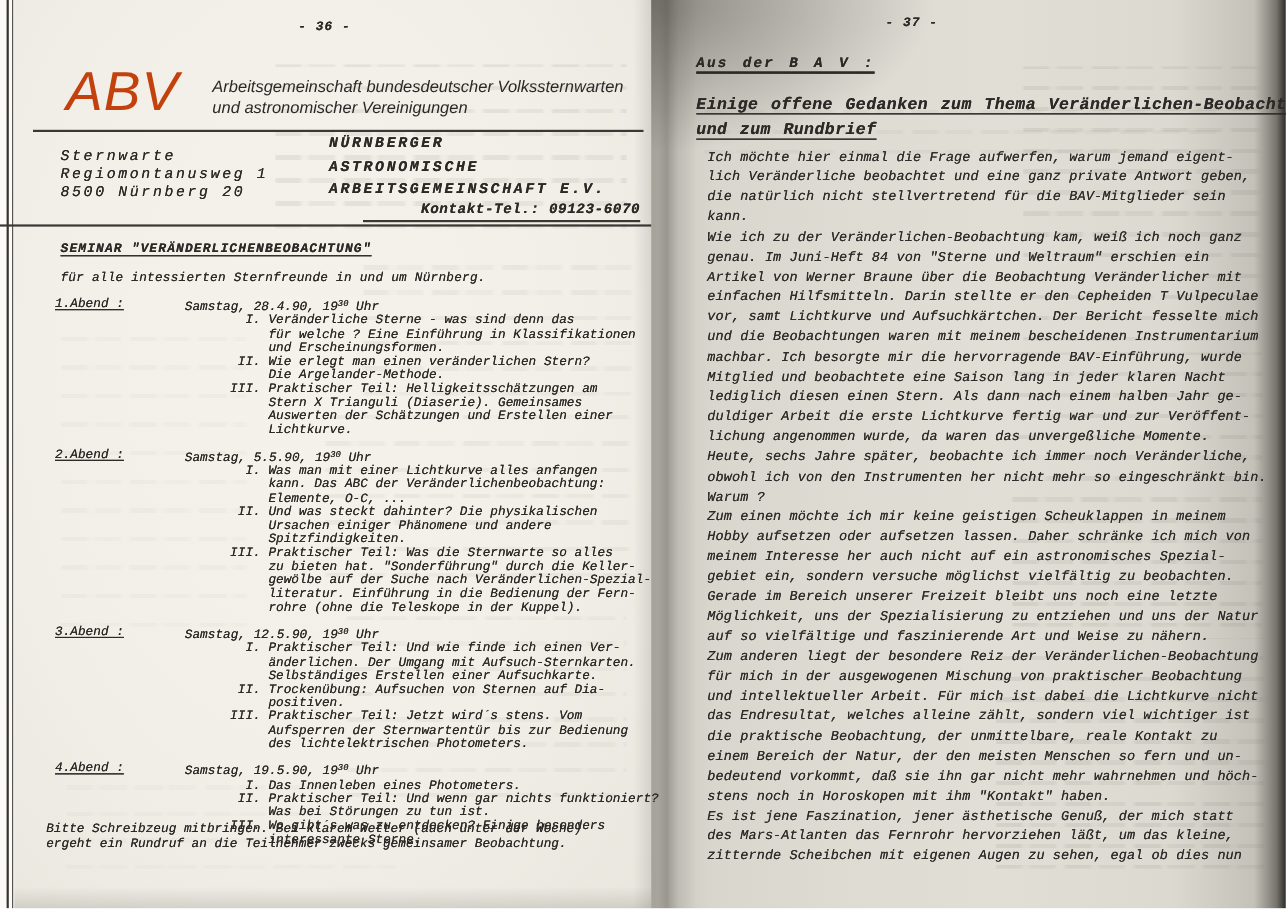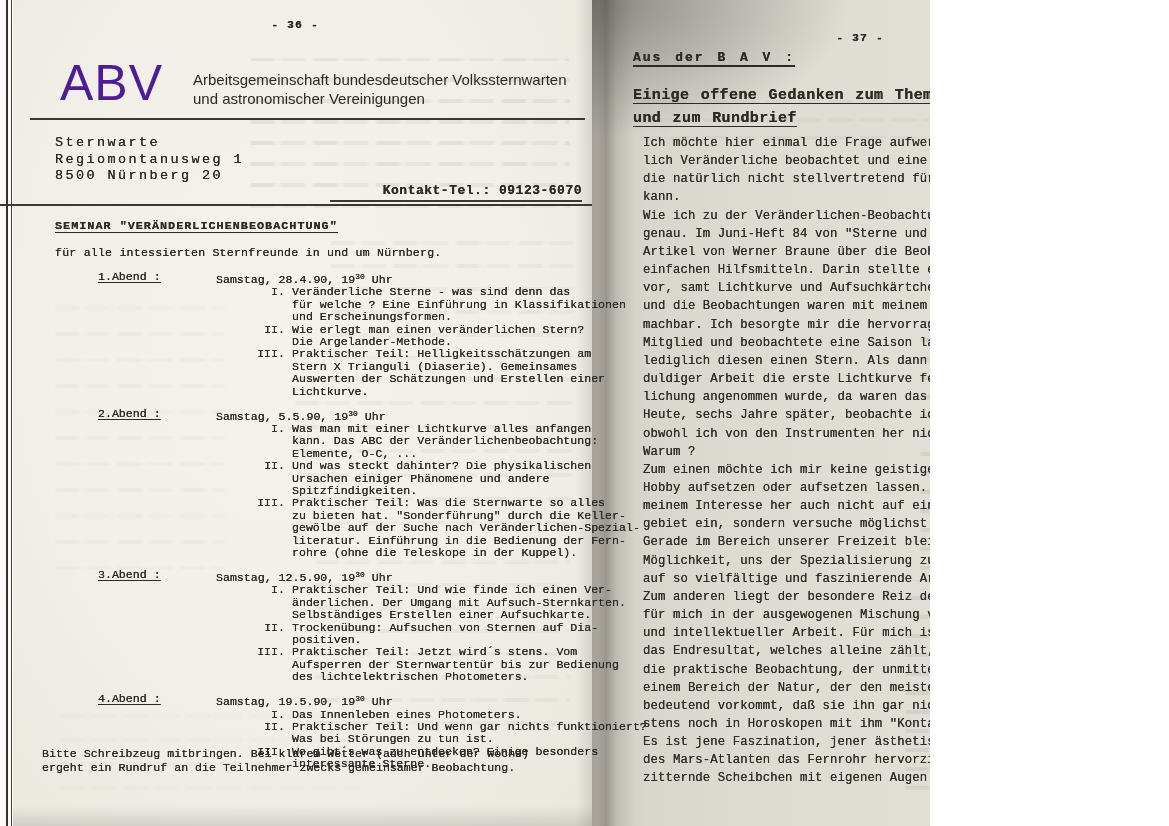--- a/index.html
+++ b/index.html
@@ -1,17 +1,17 @@
 <!DOCTYPE html>
 <html><head>
 <meta charset="utf-8">
 <style>
   html,body{margin:0;padding:0;background:#ffffff;}
-  .scan{position:relative;width:930px;height:826px;background:#fbfaf7;overflow:hidden;
-        font-family:"Liberation Mono","DejaVu Sans Mono",monospace;color:#2b2a27;}
+  .scan{position:relative;width:1169px;height:826px;background:#fbfaf7;overflow:hidden;
+        font-family:"Liberation Mono","DejaVu Sans Mono",monospace;color:#2b2a27;font-style:italic;}
   .abs{position:absolute;}
   .mono{font-family:"Liberation Mono","DejaVu Sans Mono",monospace;text-shadow:0 0 .5px currentColor;}
   .pre{white-space:pre;}
 
   
   .page-left{left:13px;top:0;width:579px;height:826px;
      background:radial-gradient(ellipse at 45% 40%, #f5f2eb 0%, #f2efe8 55%, #e9e6de 100%);}
   .page-right{left:592px;top:0;width:577px;height:826px;
      background:linear-gradient(90deg,#b7b3ab 0%,#cfccc4 3%,#d9d6ce 10%,#dedbd3 30%,#e1ded6 55%,#dcd9d1 82%,#c4c1b9 95%,#77746d 98.5%,#2c2b28 100%);}
   .page-right::before{content:"";position:absolute;left:0;top:0;width:260px;height:140px;
@@ -26,31 +26,31 @@
   
   .smudge{position:absolute;filter:blur(1.5px);opacity:.6;pointer-events:none;
      background:repeating-linear-gradient(90deg, rgba(104,110,94,.20) 0 24px, rgba(104,110,94,.04) 24px 31px, rgba(104,110,94,.16) 31px 55px, transparent 55px 63px);
      -webkit-mask:repeating-linear-gradient(0deg,#000 0 4px,transparent 4px var(--pitch,19px));
      mask:repeating-linear-gradient(0deg,#000 0 4px,transparent 4px var(--pitch,19px));}
   .smudge.faint{opacity:.35;}
 
   
   .pageno{font-size:11.6px;font-weight:bold;letter-spacing:1px;}
   .logo{font-family:"Liberation Sans","DejaVu Sans",sans-serif;font-size:50px;font-weight:500;
-        letter-spacing:1px;color:#4c1d95;line-height:1;}
+        letter-spacing:1px;color:#c2410c;line-height:1;}
   .orgname{font-family:"Liberation Sans","DejaVu Sans",sans-serif;font-size:15px;line-height:19px;color:#2a2927;}
   .rule{background:#3a3835;}
   .addr{font-size:13.5px;line-height:16.5px;letter-spacing:2.4px;font-weight:500;}
   .club{font-size:13.5px;line-height:20.5px;letter-spacing:2.4px;font-weight:bold;}
   .contact{font-size:13px;font-weight:bold;letter-spacing:.5px;}
 
   
   .sem-title{font-size:11.8px;font-weight:bold;letter-spacing:1px;text-decoration:underline;text-underline-offset:3px;}
   .sem-intro{font-size:11.6px;letter-spacing:.2px;}
-  .sessions{left:0;top:271px;width:592px;font-size:11.6px;line-height:12.4px;margin-left:48px;}
+  .sessions{left:0;top:271px;width:592px;font-size:11.6px;line-height:12.4px;}
   .session{margin-bottom:9.5px;}
   .shead{display:flex;padding-left:50px;}
   .slabel{width:118px;text-decoration:underline;text-underline-offset:2px;flex:none;}
   .sdate{white-space:pre;}
   .sup{font-size:8px;vertical-align:4px;}
   .item{display:flex;padding-left:203px;}
   .inum{width:34px;flex:none;text-align:right;white-space:pre;}
   .itxt{margin-left:7px;white-space:pre;}
   .closing{font-size:11.6px;line-height:13.5px;white-space:pre;}
 
@@ -88,20 +88,23 @@
 
   <div class="abs logo" style="left:60px;top:58px">ABV</div>
 
   <div class="abs orgname" style="left:193px;top:70px">
     <div>Arbeitsgemeinschaft bundesdeutscher Volkssternwarten</div>
     <div>und astronomischer Vereinigungen</div>
   </div>
 
   <div class="abs rule" style="left:30px;top:118px;width:555px;height:2px"></div>
 
+  <div class="abs club mono pre" style="left:299px;top:122px">NÜRNBERGER
+ASTRONOMISCHE
+ARBEITSGEMEINSCHAFT E.V.</div>
 
   <div class="abs addr mono pre" style="left:55px;top:135px">Sternwarte
 Regiomontanusweg 1
 8500 Nürnberg 20</div>
 
   <div class="abs contact mono" style="left:330px;top:183px;width:252px;text-align:right;border-bottom:2px solid #3a3835;padding-bottom:2px">Kontakt-Tel.: 09123-6070</div>
 
   <div class="abs rule" style="left:0;top:204px;width:592px;height:2px"></div>
 
   <div class="abs sem-title mono" style="left:55px;top:219px">SEMINAR  "VERÄNDERLICHENBEOBACHTUNG"</div>
@@ -204,21 +207,21 @@
           <span class="inum">III.</span>
           <span class="itxt">Wo gibt´s was zu entdecken? Einige besonders
 interessante Sterne.</span>
         </div>
     </div>
   </div>
 
   <div class="abs closing mono" style="left:42px;top:747px">Bitte Schreibzeug mitbringen. Bei klarem Wetter (auch unter der Woche)
 ergeht ein Rundruf an die Teilnehmer zwecks gemeinsamer Beobachtung.</div>
 
-  <div class="abs pageno mono" style="left:805px;top:31px;width:110px;text-align:center">- 37 -</div>
+  <div class="abs pageno mono" style="left:805px;top:15px;width:110px;">- 37 -</div>
 
   <div class="abs h1 mono" style="left:633px;top:50px">Aus der B A V :</div>
 
   <div class="abs h2 mono" style="left:633px;top:84px">Einige offene Gedanken zum Thema Veränderlichen-Beobachtung
 und zum Rundbrief</div>
 
   <div class="abs body-right mono" style="left:643px;top:134px">Ich möchte hier einmal die Frage aufwerfen, warum jemand eigent-
 lich Veränderliche beobachtet und eine ganz private Antwort geben,
 die natürlich nicht stellvertretend für die BAV-Mitglieder sein
 kann.

